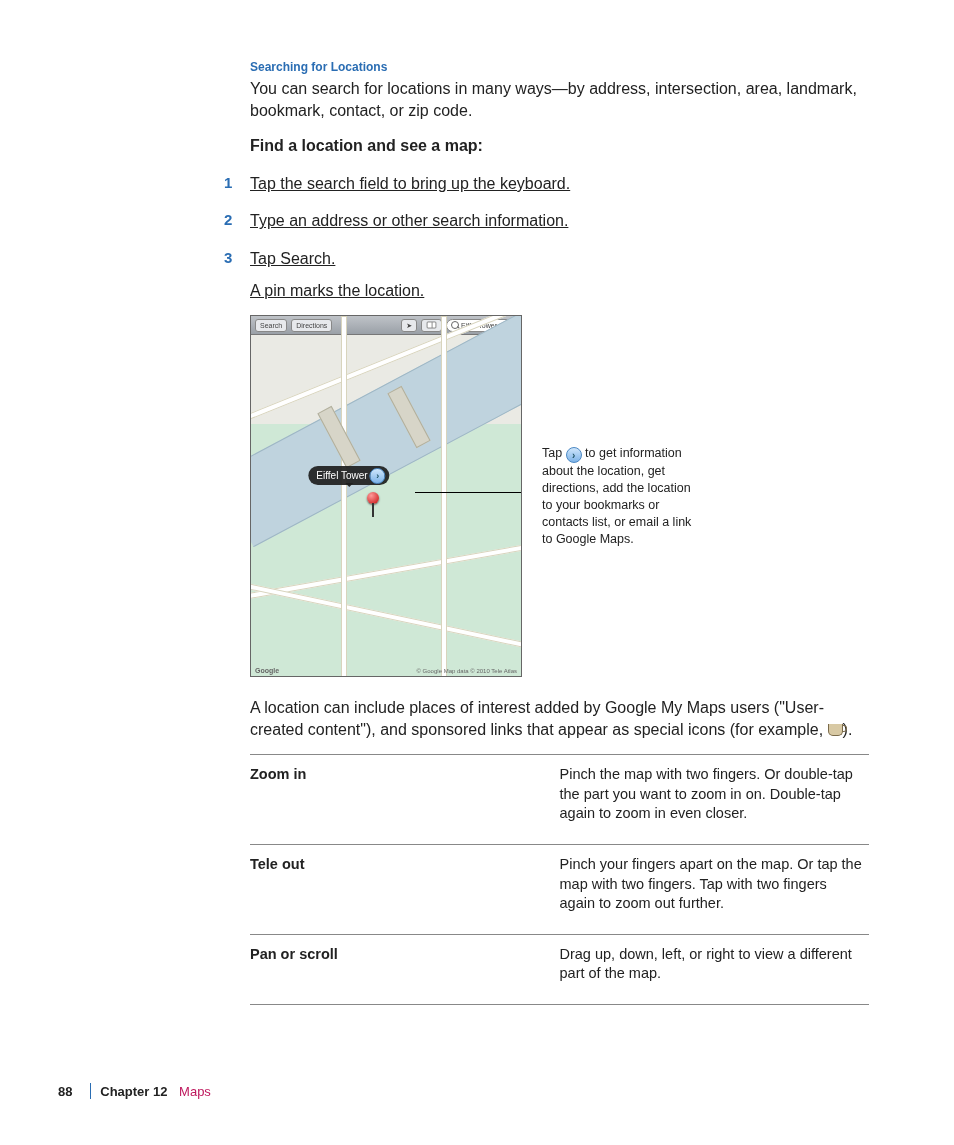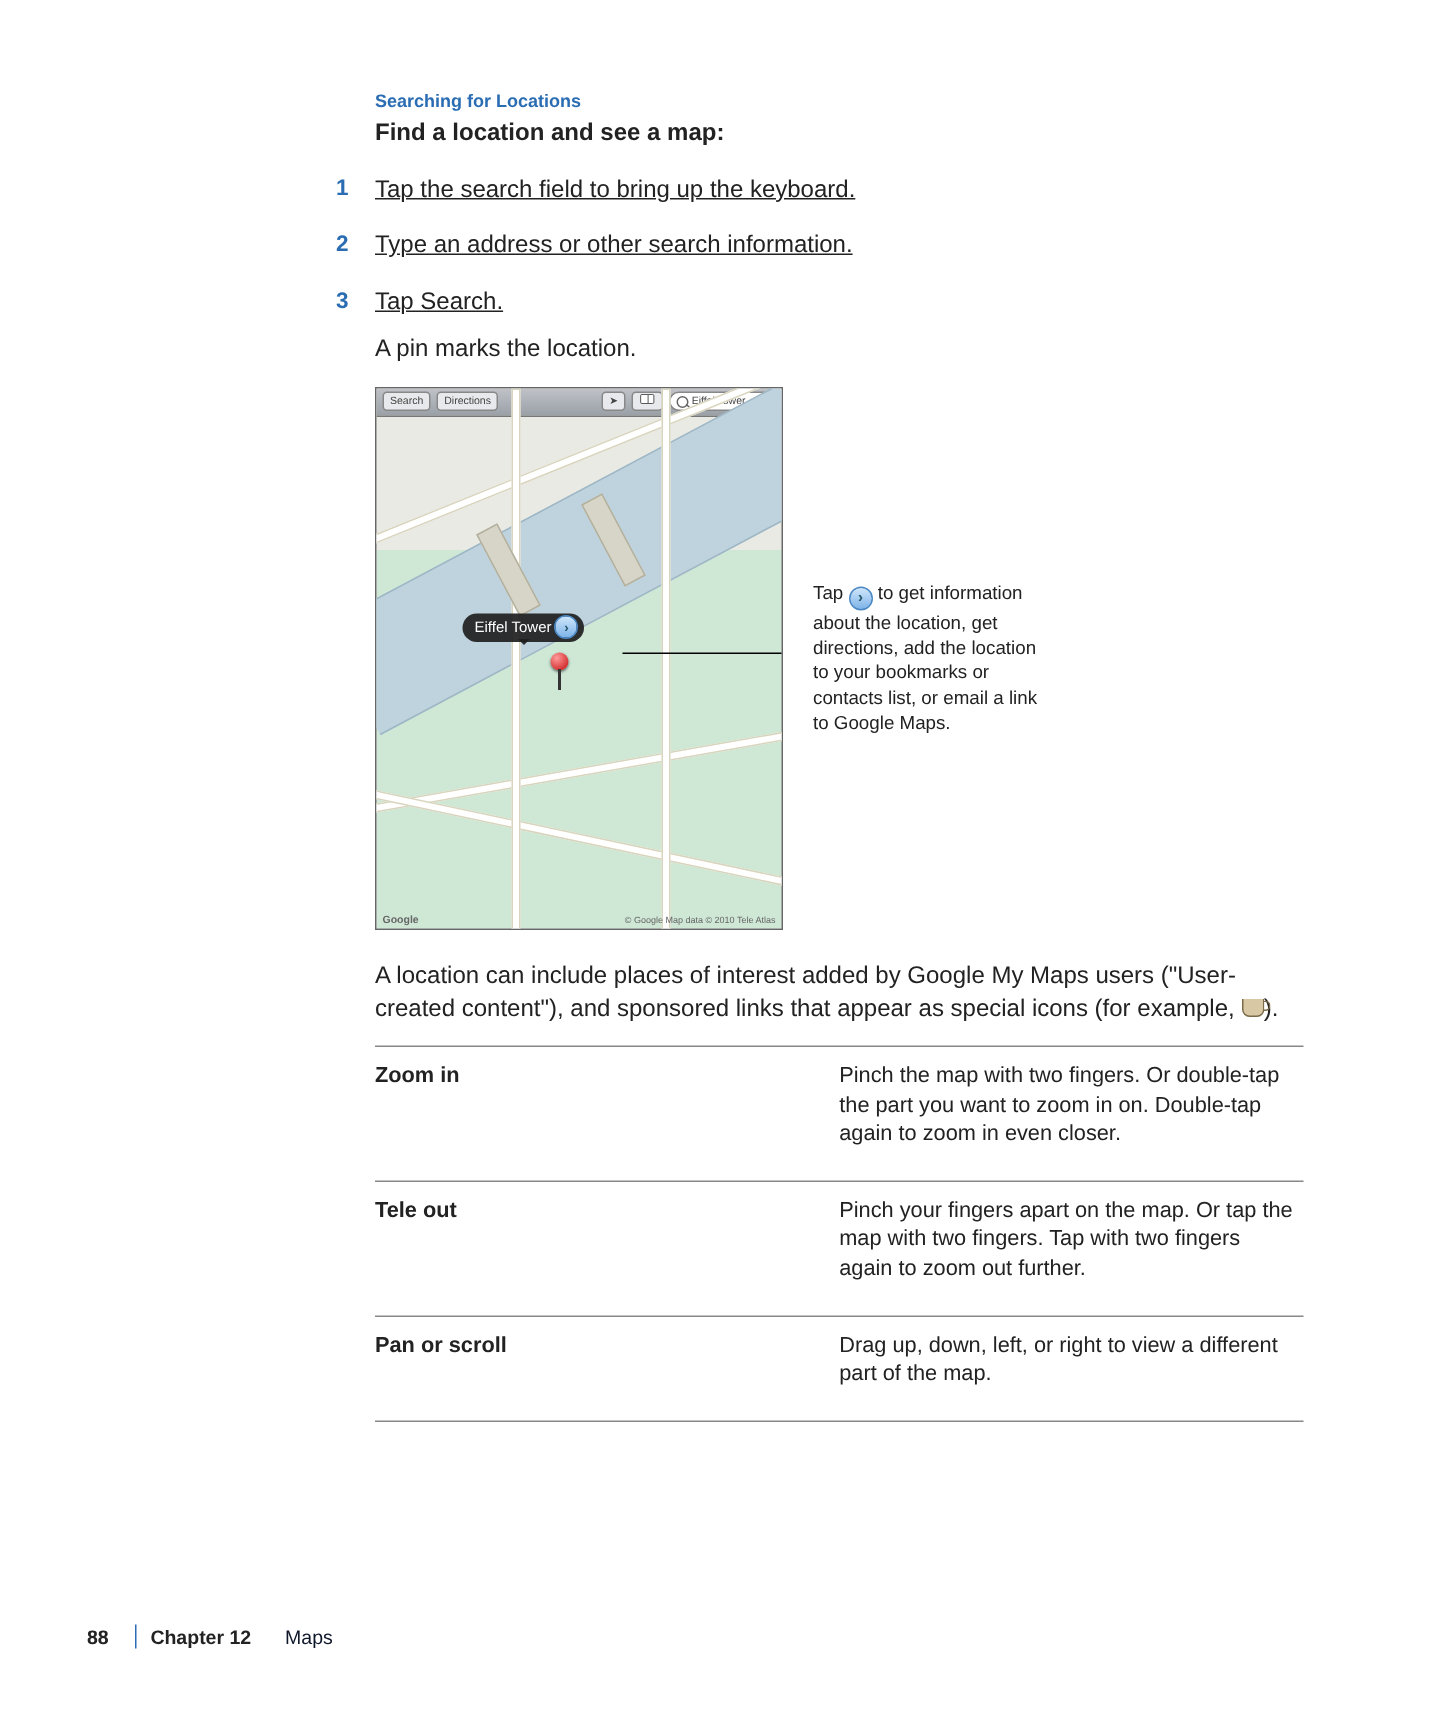--- a/index.html
+++ b/index.html
@@ -43,21 +43,21 @@
   }
   ol.steps > li::before {
     content: counter(step);
     position: absolute;
     left: -26px;
     top: 0;
     color: #2a6db3;
     font-weight: 600;
     font-size: 15px;
   }
-  .after-steps { margin-left: 0; }
+  .after-steps { margin-left: 0; text-decoration: underline; }
 
   
   .figure-row {
     display: flex;
     align-items: center;
     gap: 20px;
     margin: 8px 0 20px 0;
   }
   .map-frame {
     width: 270px;
@@ -220,28 +220,29 @@
   }
   .footer .pnum { font-weight:600; display:inline-block; width: 26px;}
   .footer .divider {
     display:inline-block;
     border-left: 1px solid #2a6db3;
     height: 16px;
     vertical-align:-3px;
     margin: 0 6px 0 2px;
   }
   .footer .chap { font-weight:600; }
-  .footer .chapname { color:#0f172a; margin-left:19px;}
+  .footer .chapname { color:#be185d; margin-left:8px;}
 </style>
 </head>
 <body>
 
 <div class="page">
   <div class="content">
     <h2 class="section">Searching for Locations</h2>
+    <p>You can search for locations in many ways—by address, intersection, area, landmark, bookmark, contact, or zip code.</p>
 
     <p class="bold" style="margin-bottom:6px;">Find a location and see a map:</p>
 
     <ol class="steps">
       <li>Tap the search field to bring up the keyboard.</li>
       <li>Type an address or other search information.</li>
       <li>Tap Search.</li>
     </ol>
 
     <p class="after-steps">A pin marks the location.</p>

